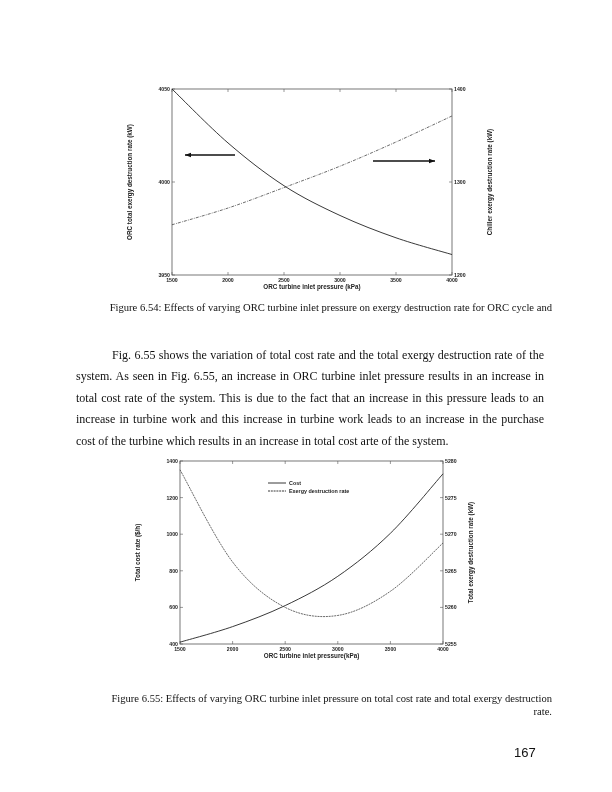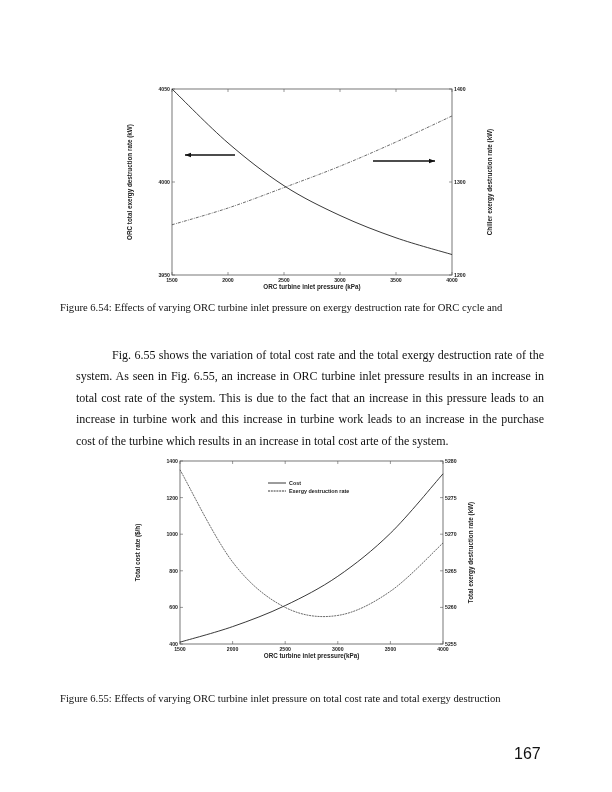--- a/index.html
+++ b/index.html
@@ -2,28 +2,28 @@
 <html><head>
   <meta charset="utf-8">
   <style>
     html, body { margin: 0; padding: 0; background: #ffffff; }
     body { width: 612px; height: 792px; position: relative; overflow: hidden;
            font-family: "Liberation Serif", serif; color: #111; }
     .figure { position: absolute; }
     .fig1 { left: 120px; top: 80px; width: 380px; height: 220px; }
     .fig2 { left: 120px; top: 452px; width: 380px; height: 210px; }
     svg text { font-family: "Liberation Sans", sans-serif; font-weight: bold; fill: #222; }
-    .caption { position: absolute; left: 60px; width: 492px; text-align: left;
+    .caption { position: absolute; left: 60px; width: 492px; text-align: right;
                font-size: 10.6px; line-height: 12.5px; }
     .cap1 { top: 302px; }
     .cap2 { top: 693px; }
     .para { position: absolute; left: 72px; width: 468px; top: 341px;
             font-size: 12px; line-height: 21.4px; text-align: justify; margin: 4px; }
     .para .indent { display: inline-block; width: 36px; }
-    .pagenum { position: absolute; left: 514px; top: 745px; font-size: 16px;
+    .pagenum { position: absolute; left: 514px; top: 745px; font-size: 13px;
                font-family: "Liberation Sans", sans-serif; }
   </style>
 </head>
 <body>
 
 <div class="figure fig1">
   <svg id="chart1" width="380" height="220">
       <rect x="52" y="9" width="280" height="186" fill="none" stroke="#555" stroke-width="0.8"></rect>
       <line x1="52" y1="195" x2="52" y2="192" stroke="#555" stroke-width="0.6"></line>
       <line x1="52" y1="9" x2="52" y2="12" stroke="#555" stroke-width="0.6"></line>
@@ -129,15 +129,16 @@
       <g>
         <line x1="148" y1="31" x2="166" y2="31" stroke="#222" stroke-width="0.9" stroke-dasharray=""></line>
         <text x="169" y="33" font-size="5.4">Cost</text>
         <line x1="148" y1="39" x2="166" y2="39" stroke="#222" stroke-width="0.9" stroke-dasharray="2,0.8"></line>
         <text x="169" y="41" font-size="5.4">Exergy destruction rate</text>
       </g>
     </svg>
 </div>
 <div class="caption cap2">
   <div>Figure 6.55: Effects of varying ORC turbine inlet pressure on total cost rate and total exergy destruction</div>
+  <div>rate.</div>
 </div>
 
 <div class="pagenum">167</div>
 
 </body></html>

